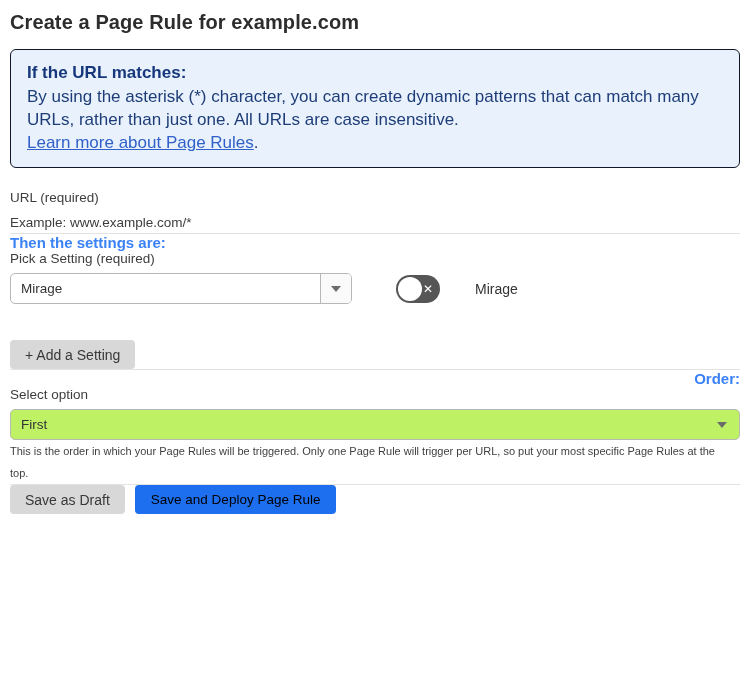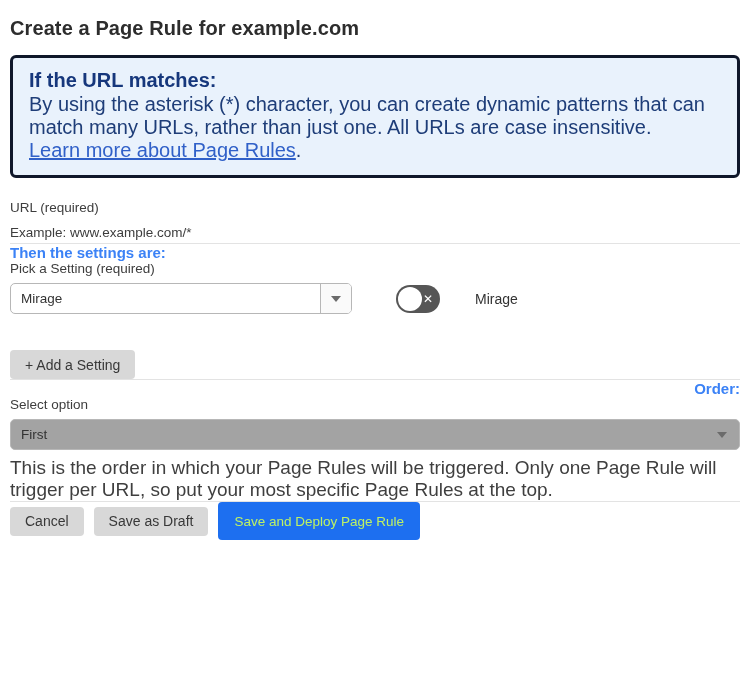--- a/index.html
+++ b/index.html
@@ -4,38 +4,38 @@
 <style>
   * { margin: 0; padding: 0; box-sizing: border-box; }
   html, body { background: #ffffff; }
   body {
     width: 750px;
     height: 684px;
     font-family: "Liberation Sans", sans-serif;
     color: #333333;
     overflow: hidden;
   }
-  .container { padding: 15px 10px 0 10px; }
+  .container { padding: 9px 10px 0 10px; }
 
   h1.page-title {
     font-size: 20px;
     font-weight: 700;
     color: #2d2d2d;
     margin: 2px 0 15px 0;
     letter-spacing: 0.1px;
   }
 
   .info-box {
     background: #e9f2fc;
-    border: 3px solid #0f172a;
+    border: 1px solid #0f172a;
     border-radius: 6px;
     padding: 11px 16px 13px 16px;
     margin-bottom: 22px;
     color: #1e3d78;
-    font-size: 20px;
+    font-size: 17px;
     line-height: 23px;
   }
   .info-box .info-heading {
     font-weight: 700;
     color: #16377c;
     margin-bottom: 1px;
   }
   .info-box .info-body { max-width: 700px; }
   .info-box a.learn-more {
     color: #3060c8;
@@ -175,48 +175,47 @@
     height: 29px;
     padding: 0 15px;
   }
   .add-setting-btn { margin-bottom: 0; }
 
   .order-select {
     width: 730px;
     height: 31px;
     border: 1px solid #b7b7b7;
     border-radius: 5px;
-    background: #a3a3a3;
+    background: #bef264;
     display: flex;
     align-items: center;
     justify-content: space-between;
     padding: 0 12px 0 10px;
     cursor: pointer;
     font-size: 13.5px;
     color: #333333;
   }
   .order-helper {
-    font-size: 19px;
+    font-size: 11px;
     color: #3f3f3f;
     line-height: 22px;
-    margin-top: 7px;
     max-width: 720px;
   }
 
   .footer-actions {
     display: flex;
     align-items: center;
     gap: 10px;
   }
   .btn-blue {
     background: #1d6ff0;
-    color: #bef264;
+    color: #000000;
     font-size: 13.5px;
     border-radius: 4px;
-    height: 38px;
+    height: 29px;
     padding: 0 16px;
   }
 </style>
 </head>
 <body>
 
 <div class="container">
 
   <h1 class="page-title">Create a Page Rule for example.com</h1>
 
@@ -260,18 +259,17 @@
   <div class="order-select">
     <span>First</span>
     <span class="caret-down"></span>
   </div>
 
   <div class="order-helper">This is the order in which your Page Rules will be triggered. Only one Page Rule will trigger per URL, so put your most specific Page Rules at the top.</div>
 
   <hr class="divider divider-3">
 
   <div class="footer-actions">
-    <button class="btn-gray">Cancel</button>
     <button class="btn-gray">Save as Draft</button>
     <button class="btn-blue">Save and Deploy Page Rule</button>
   </div>
 
 </div>
 
 </body></html>

